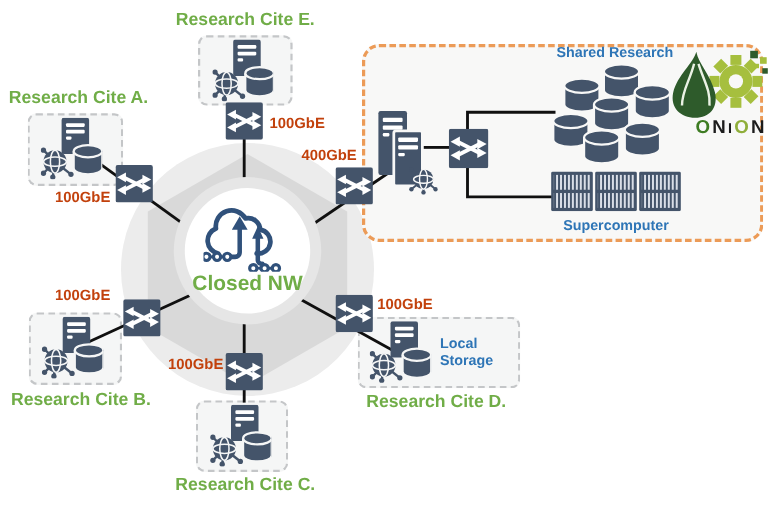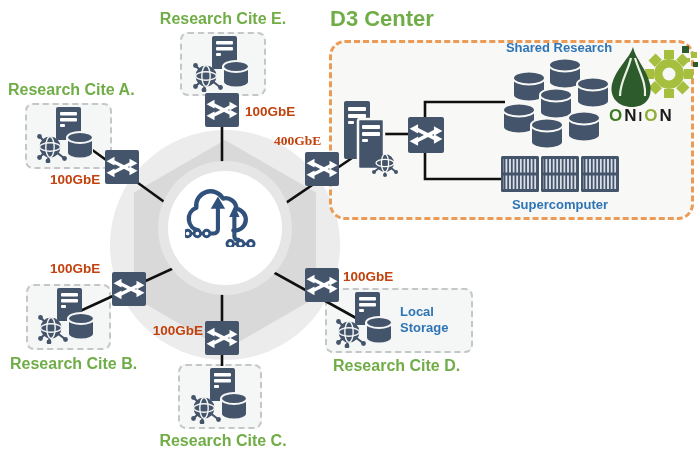--- a/index.html
+++ b/index.html
@@ -12,21 +12,21 @@
   .site-box{background:#F5F6F6;border:2px dashed #C4C6C8;border-radius:8px;box-sizing:border-box;}
   .d3-box{background:#F8F8F7;border:3px dashed #EC9B57;border-radius:16px;box-sizing:border-box;}
   .green-label{color:#70AD47;font-weight:bold;font-size:16px;white-space:nowrap;}
   .title-label{color:#70AD47;font-weight:bold;font-size:22px;white-space:nowrap;}
   .hub-label{color:#70AD47;font-weight:bold;font-size:19px;text-align:center;}
   .speed-label{color:#c2410c;font-weight:bold;font-size:13.5px;white-space:nowrap;}
   .blue-caption{color:#2E75B6;font-weight:bold;font-size:13px;text-align:center;}
   .local-storage{color:#2E75B6;font-weight:bold;font-size:13px;line-height:1.25;}
   .switch{width:34px;height:34px;}
   .switch svg,.icon-wrap svg{display:block;width:100%;height:100%;}
-  .wordmark{font-weight:bold;font-size:17px;letter-spacing:2px;color:#1C1C1C;text-align:left;white-space:nowrap;}
+  .wordmark{font-weight:bold;font-size:17px;letter-spacing:2px;color:#1C1C1C;text-align:right;white-space:nowrap;}
   .wordmark .o1{color:#3E7C23;}
   .wordmark .o2{color:#8FAE3A;}
   .wordmark .small-i{font-size:13px;}
 </style>
 </head>
 <body>
 
 <div id="stage">
 
   <svg width="0" height="0" style="position:absolute">
@@ -79,20 +79,21 @@
       <g fill="#fff" stroke="#30517B" stroke-width="2.8">
         <circle cx="2.6" cy="49" r="3.2"></circle>
           <circle cx="12" cy="49" r="3.2"></circle>
           <circle cx="21" cy="49" r="3.2"></circle>
         <circle cx="44" cy="59" r="3.2"></circle>
           <circle cx="54" cy="59" r="3.2"></circle>
           <circle cx="64" cy="59" r="3.2"></circle>
       </g>
     </svg>
   </div>
+  <div class="abs hub-label" style="left:159px;top:248px;width:132px;">Closed NW</div>
 
   <div class="abs switch" style="left:205px;top:93px;">
     <svg viewBox="0 0 34 34">
         <rect width="34" height="34" rx="2" fill="#44546A"></rect>
         <g fill="#fff">
           <path d="M7.5,11.2 L26.5,20.8" stroke="#fff" stroke-width="3.4" fill="none"></path>
           <path d="M7.5,22.8 L26.5,13.2" stroke="#fff" stroke-width="3.4" fill="none"></path>
           <polygon points="9.5,6.8 9.5,15.6 1.5,11.2"></polygon>
           <polygon points="9.5,18.4 9.5,27.2 1.5,22.8"></polygon>
           <polygon points="24.5,16.4 24.5,25.2 32.5,20.8"></polygon>
@@ -418,30 +419,29 @@
       <rect x="86" y="16" width="5" height="5" fill="#2E5B2B"></rect>
       <path d="M26,1 C23,12 9,22 5,38 C2,52 12,61 25,61 C38,61 46,52 43,38 C39,22 28,12 26,1 Z" fill="#2E5B2B"></path>
       <path d="M24,12 C20,28 13,36 13,50" stroke="#EAF2E4" stroke-width="2.2" fill="none"></path>
       <path d="M28,12 C33,28 39,36 38,50" stroke="#EAF2E4" stroke-width="2.2" fill="none"></path>
     </svg>
   </div>
   <div class="abs wordmark" style="left:609px;top:106px;width:88px;">
     <span class="o1">O</span><span>N</span><span class="small-i">I</span><span class="o2">O</span><span>N</span>
   </div>
 
-  <div class="abs title-label" style="left:330px;top:6px;">D3 Center</div>
   <div class="abs green-label" style="left:150px;top:10px;width:146px;text-align:center;">Research Cite E.</div>
   <div class="abs green-label" style="left:8px;top:81px;">Research Cite A.</div>
   <div class="abs green-label" style="left:158px;top:432px;width:130px;text-align:center;">Research Cite C.</div>
   <div class="abs green-label" style="left:10px;top:355px;">Research Cite B.</div>
   <div class="abs green-label" style="left:333px;top:357px;">Research Cite D.</div>
 
   <div class="abs speed-label" style="left:245px;top:104px;">100GbE</div>
   <div class="abs speed-label" style="left:50px;top:172px;">100GbE</div>
-  <div class="abs speed-label" style="left:274px;top:133px;font-family:Liberation Serif, serif;">400GbE</div>
+  <div class="abs speed-label" style="left:274px;top:133px;">400GbE</div>
   <div class="abs speed-label" style="left:50px;top:261px;">100GbE</div>
   <div class="abs speed-label" style="left:146px;top:323px;width:57px;text-align:right;">100GbE</div>
   <div class="abs speed-label" style="left:343px;top:269px;">100GbE</div>
 
   <div class="abs blue-caption" style="left:503px;top:40px;width:112px;">Shared Research</div>
   <div class="abs local-storage" style="left:400px;top:304px;width:62px;">Local Storage</div>
   <div class="abs blue-caption" style="left:500px;top:197px;width:120px;">Supercomputer</div>
 
 </div>
 

